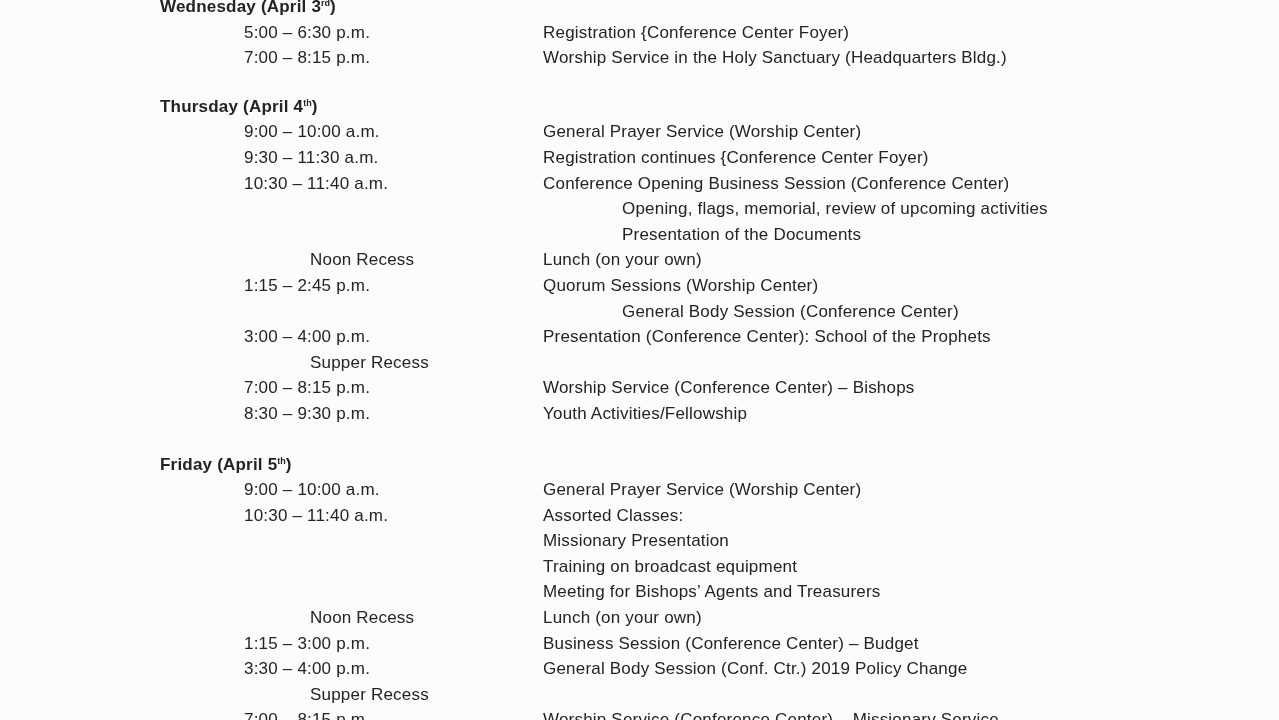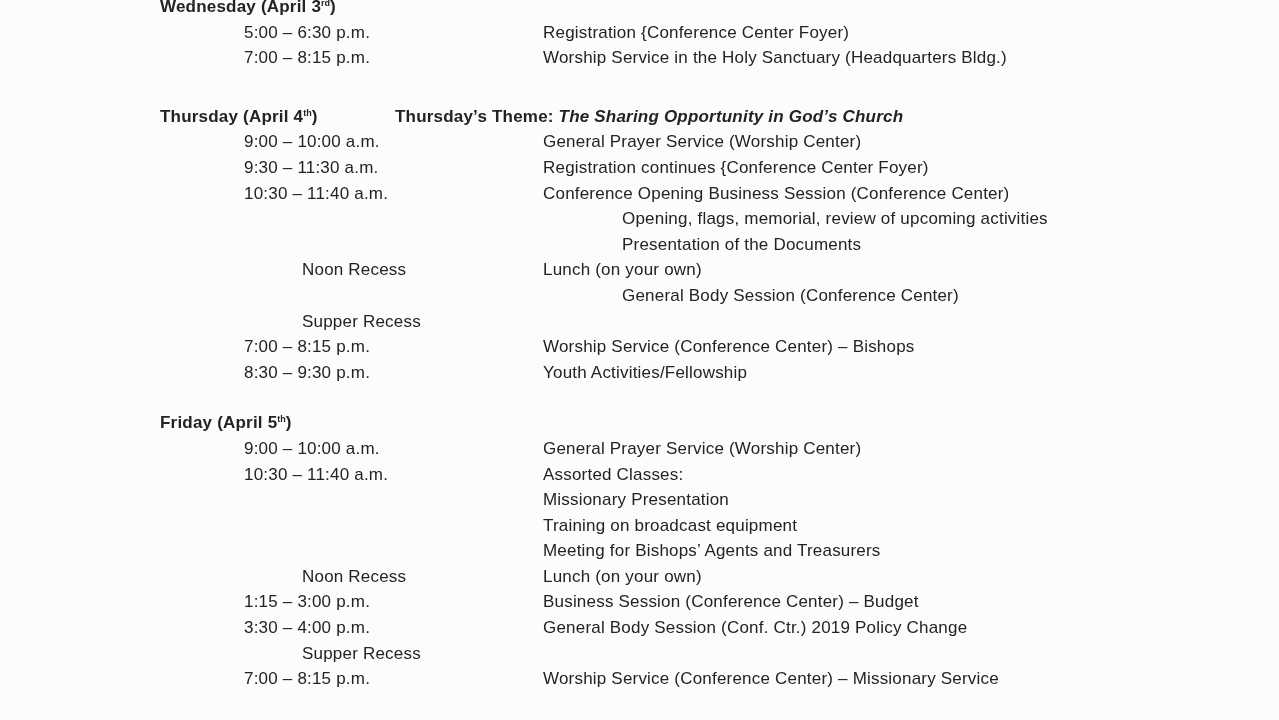--- a/index.html
+++ b/index.html
@@ -35,33 +35,33 @@
     height: 25.6px;
   }
   .row > span {
     position: absolute;
     top: 0;
     line-height: 25.6px;
     white-space: nowrap;
   }
   .c-day    { left: 160px; font-weight: bold; }
   .c-time   { left: 244px; }
-  .c-recess { left: 302px; text-align: center; }
+  .c-recess { left: 310px; text-align: center; }
   .c-theme  { left: 395px; font-weight: bold; }
   .c-desc   { left: 543px; }
   .c-desc2  { left: 622px; }
   .italic   { font-style: italic; }
   sup.ord {
     font-size: 9px;
     vertical-align: baseline;
     position: relative;
     top: -6px;
     letter-spacing: 0;
   }
-  #day-thursday { margin-top: 33px; }
+  #day-thursday { margin-top: 23px; }
   #day-friday   { margin-top: 25px; }
 </style>
 </head>
 <body>
 
 <div class="page">
   <div class="doc">
 
     <section id="day-wednesday">
       <div class="row">
@@ -73,21 +73,20 @@
       </div>
       <div class="row">
         <span class="c-time">7:00 – 8:15 p.m.</span>
         <span class="c-desc">Worship Service in the Holy Sanctuary (Headquarters Bldg.)</span>
       </div>
     </section>
 
     <section id="day-thursday">
       <div class="row">
         <span class="c-day"><span>Thursday (April 4</span><sup class="ord">th</sup><span>)</span></span>
-        <span class="c-theme"><span>Thursday’s Theme: </span><span class="italic">The Sharing Opportunity in God’s Church</span></span>
       </div>
       <div class="row">
         <span class="c-time">9:00 – 10:00 a.m.</span>
         <span class="c-desc">General Prayer Service (Worship Center)</span>
       </div>
       <div class="row">
         <span class="c-time">9:30 – 11:30 a.m.</span>
         <span class="c-desc">Registration continues {Conference Center Foyer)</span>
       </div>
       <div class="row">
@@ -98,21 +97,29 @@
         <span class="c-desc2">Opening, flags, memorial, review of upcoming activities</span>
       </div>
       <div class="row">
         <span class="c-desc2">Presentation of the Documents</span>
       </div>
       <div class="row">
         <span class="c-recess">Noon Recess</span>
         <span class="c-desc">Lunch (on your own)</span>
       </div>
       <div class="row">
+        <span class="c-time">1:15 – 2:45 p.m.</span>
+        <span class="c-desc">Quorum Sessions (Worship Center)</span>
+      </div>
+      <div class="row">
         <span class="c-desc2">General Body Session (Conference Center)</span>
+      </div>
+      <div class="row">
+        <span class="c-time">3:00 – 4:00 p.m.</span>
+        <span class="c-desc">Presentation (Conference Center): School of the Prophets</span>
       </div>
       <div class="row">
         <span class="c-recess">Supper Recess</span>
       </div>
       <div class="row">
         <span class="c-time">7:00 – 8:15 p.m.</span>
         <span class="c-desc">Worship Service (Conference Center) – Bishops</span>
       </div>
       <div class="row">
         <span class="c-time">8:30 – 9:30 p.m.</span>

